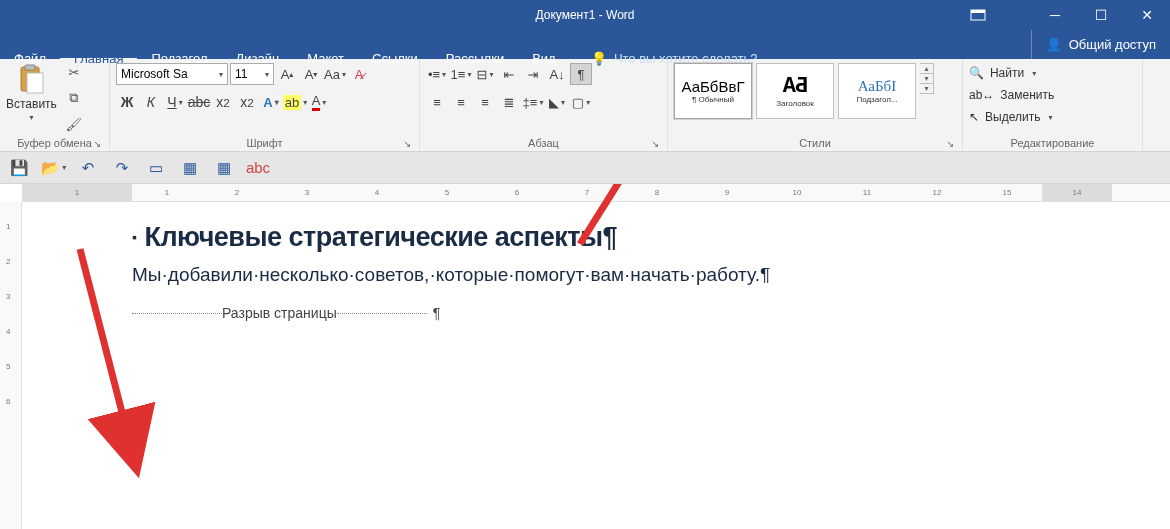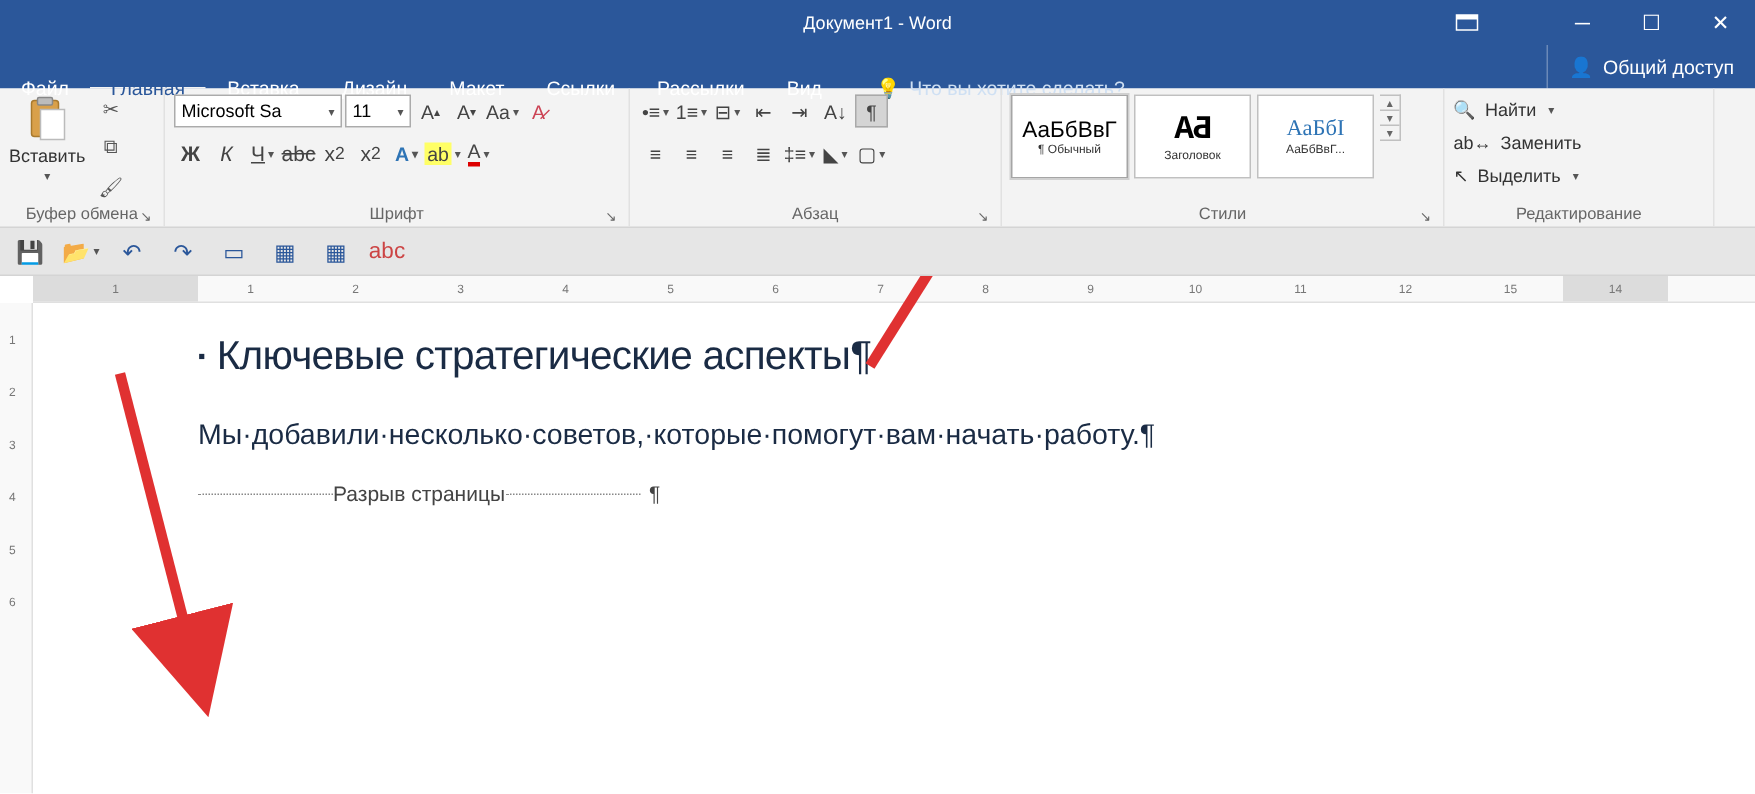--- a/index.html
+++ b/index.html
@@ -64,21 +64,21 @@
 .qat .qi { width: 20px; height:20px; display:flex;align-items:center;justify-content:center; color:#2b579a; font-size:15px; }
 
 
 .docarea { position: relative; height: 345px; background:#fff; }
 .hruler { height: 18px; background: #f9f9f9; border-bottom:1px solid #e0e0e0; display:flex; font-size:8px; color:#777; position:relative; margin-left:22px;}
 .hruler .seg { height: 100%; display:flex; align-items:center; justify-content:center; position:relative; }
 .vruler { width:22px; position:absolute; left:0;top:18px;bottom:0;background:#f9f9f9;border-right:1px solid #e0e0e0; font-size:8px; color:#777;}
 .vruler div{ position:absolute; left:6px; }
 
 .page { position:absolute; left:22px; top:18px; right:0; bottom:0; background:#fff; padding: 20px 110px 0 110px; }
-.heading { font-size: 27px; font-weight: 400; color: #1a2b44; font-family: Georgia, 'Times New Roman', serif; letter-spacing: -0.5px; margin-bottom: 22px; }
+.heading { font-size: 27px; font-weight: 700; color: #1a2b44; font-family: Georgia, 'Times New Roman', serif; letter-spacing: -0.5px; margin-bottom: 6px; }
 .heading .bullet { font-size: 14px; margin-right: 8px; position:relative; top:-4px; color:#1a2b44;}
 .bodytext { font-size: 19px; color: #1a2b44; line-height: 1.7; font-family: "Segoe UI", sans-serif; }
 .pgbreak { margin-top: 14px; font-size: 14px; color:#444; display:flex; align-items:center; }
 .pgbreak .line { border-bottom: 1px dotted #888; }
 
 
 .arrow { position: absolute; pointer-events: none; }
 
 
 .caret { font-size: 8px; color: #555; margin-left: 2px;}
@@ -102,21 +102,21 @@
   <div class="winbtns">
     <div>─</div>
     <div>☐</div>
     <div>✕</div>
   </div>
 </div>
 
 <div class="tabs">
   <div class="tab">Файл</div>
   <div class="tab active">Главная</div>
-  <div class="tab">Вставка</div>
+  <div class="tab">Подзагол</div>
   <div class="tab">Дизайн</div>
   <div class="tab">Макет</div>
   <div class="tab">Ссылки</div>
   <div class="tab">Рассылки</div>
   <div class="tab">Вид</div>
   <div class="tab tellme">
     <span>💡</span>
     <span>Что вы хотите сделать?</span>
   </div>
   <div class="share">
@@ -224,21 +224,21 @@
       <div class="stylecard active">
         <div class="sample">АаБбВвГ</div>
         <div>¶ Обычный</div>
       </div>
       <div class="stylecard h1">
         <div class="sample">АƋ</div>
         <div>Заголовок</div>
       </div>
       <div class="stylecard h2">
         <div class="sample">АаБбІ</div>
-        <div>АаБбВвГ...</div>
+        <div>Подзагол...</div>
       </div>
       <div class="stylesmore">
           <div>▴</div>
           <div>▾</div>
           <div style="border:none">▾</div>
         </div>
     </div>
     <div class="label"><span>Стили</span><span class="launch">↘</span></div>
   </div>
 

